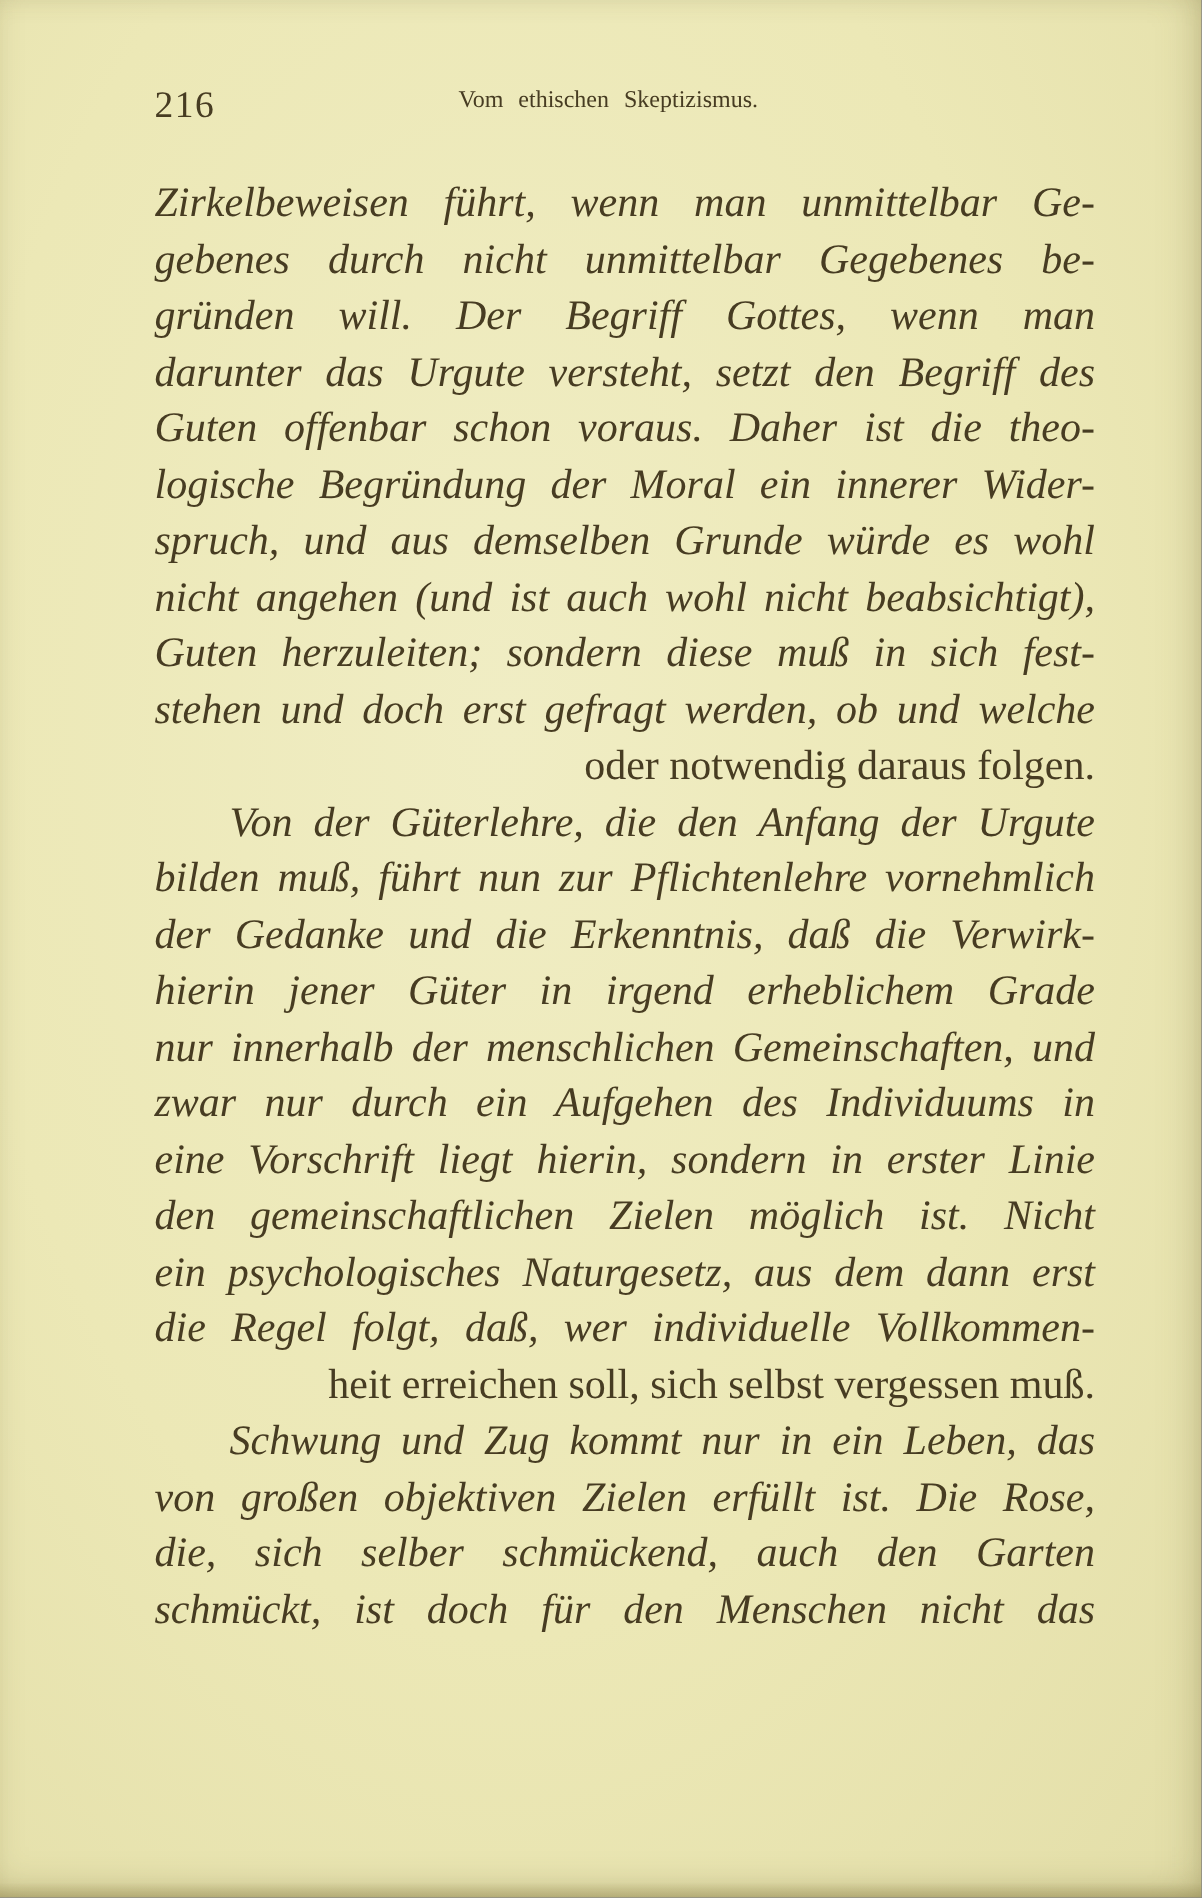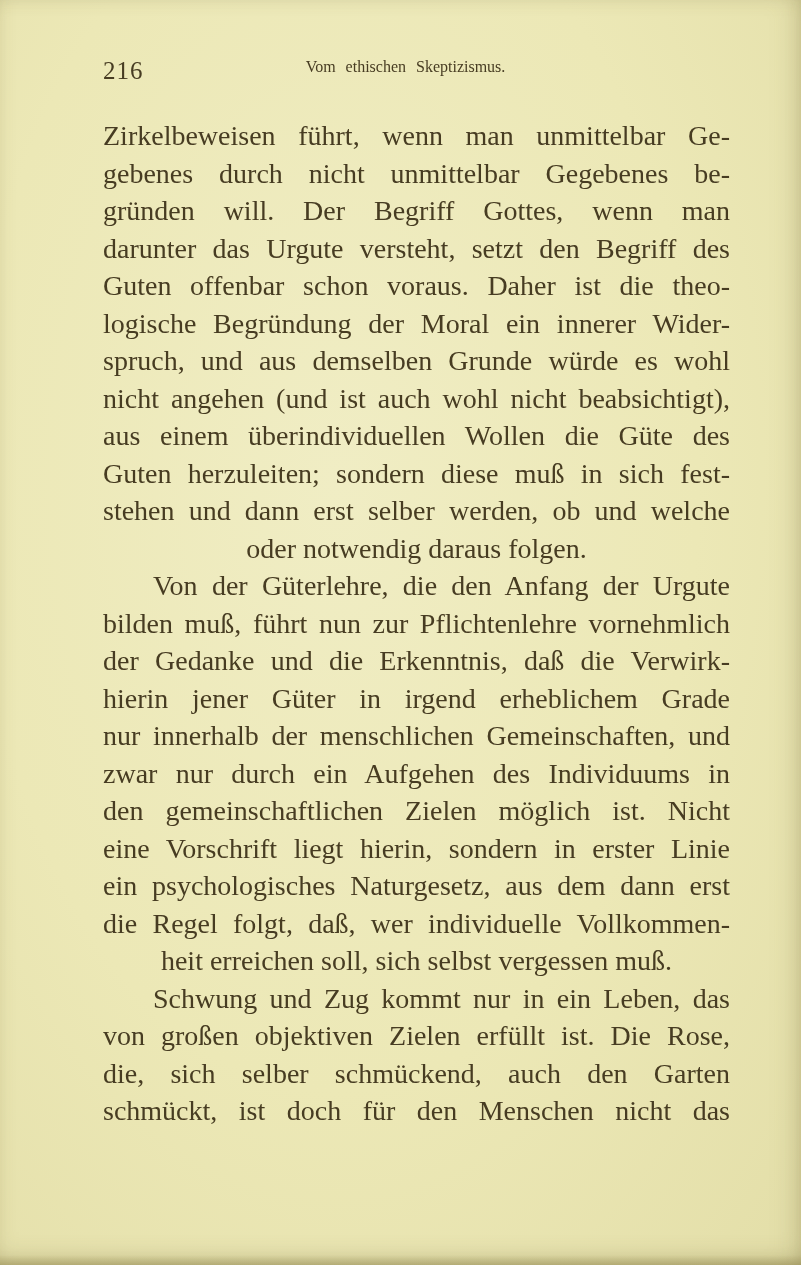--- a/index.html
+++ b/index.html
@@ -56,26 +56,27 @@
     top: 117px;
     width: 627px;
   }
   .para {
     margin: 0;
   }
   .line {
     display: block;
     font-size: 28px;
     line-height: 37.5px;
-    text-align: center;
+    text-align: right;
     white-space: normal;
   }
   .line.just {
     text-align: justify;
     text-align-last: justify;
+    font-style: italic;
   }
   .para.indent .line:first-child {
     text-indent: 50px;
   }
 </style>
 </head>
 <body>
 
 <div class="page">
   <div class="header">
@@ -85,34 +86,33 @@
   <div class="body-text">
       <div class="para">
         <span class="line just">Zirkelbeweisen führt, wenn man unmittelbar Ge-</span>
         <span class="line just">gebenes durch nicht unmittelbar Gegebenes be-</span>
         <span class="line just">gründen will.  Der Begriff Gottes, wenn man</span>
         <span class="line just">darunter das Urgute versteht, setzt den Begriff des</span>
         <span class="line just">Guten offenbar schon voraus.  Daher ist die theo-</span>
         <span class="line just">logische Begründung der Moral ein innerer Wider-</span>
         <span class="line just">spruch, und aus demselben Grunde würde es wohl</span>
         <span class="line just">nicht angehen (und ist auch wohl nicht beabsichtigt),</span>
-        <span class="line just">aus einem überindividuellen Wollen die Güte des</span>
         <span class="line just">Guten herzuleiten; sondern diese muß in sich fest-</span>
-        <span class="line just">stehen und dann erst selber werden, ob und welche</span>
+        <span class="line just">stehen und doch erst gefragt werden, ob und welche</span>
         <span class="line">oder notwendig daraus folgen.</span>
       </div>
       <div class="para indent">
         <span class="line just">Von der Güterlehre, die den Anfang der Urgute</span>
         <span class="line just">bilden muß, führt nun zur Pflichtenlehre vornehmlich</span>
         <span class="line just">der Gedanke und die Erkenntnis, daß die Verwirk-</span>
         <span class="line just">hierin jener Güter in irgend erheblichem Grade</span>
         <span class="line just">nur innerhalb der menschlichen Gemeinschaften, und</span>
         <span class="line just">zwar nur durch ein Aufgehen des Individuums in</span>
+        <span class="line just">eine Vorschrift liegt hierin, sondern in erster Linie</span>
         <span class="line just">den gemeinschaftlichen Zielen möglich ist.  Nicht</span>
-        <span class="line just">eine Vorschrift liegt hierin, sondern in erster Linie</span>
         <span class="line just">ein psychologisches Naturgesetz, aus dem dann erst</span>
         <span class="line just">die Regel folgt, daß, wer individuelle Vollkommen-</span>
         <span class="line">heit erreichen soll, sich selbst vergessen muß.</span>
       </div>
       <div class="para indent">
         <span class="line just">Schwung und Zug kommt nur in ein Leben, das</span>
         <span class="line just">von großen objektiven Zielen erfüllt ist.  Die Rose,</span>
         <span class="line just">die, sich selber schmückend, auch den Garten</span>
         <span class="line just">schmückt, ist doch für den Menschen nicht das</span>
       </div>

